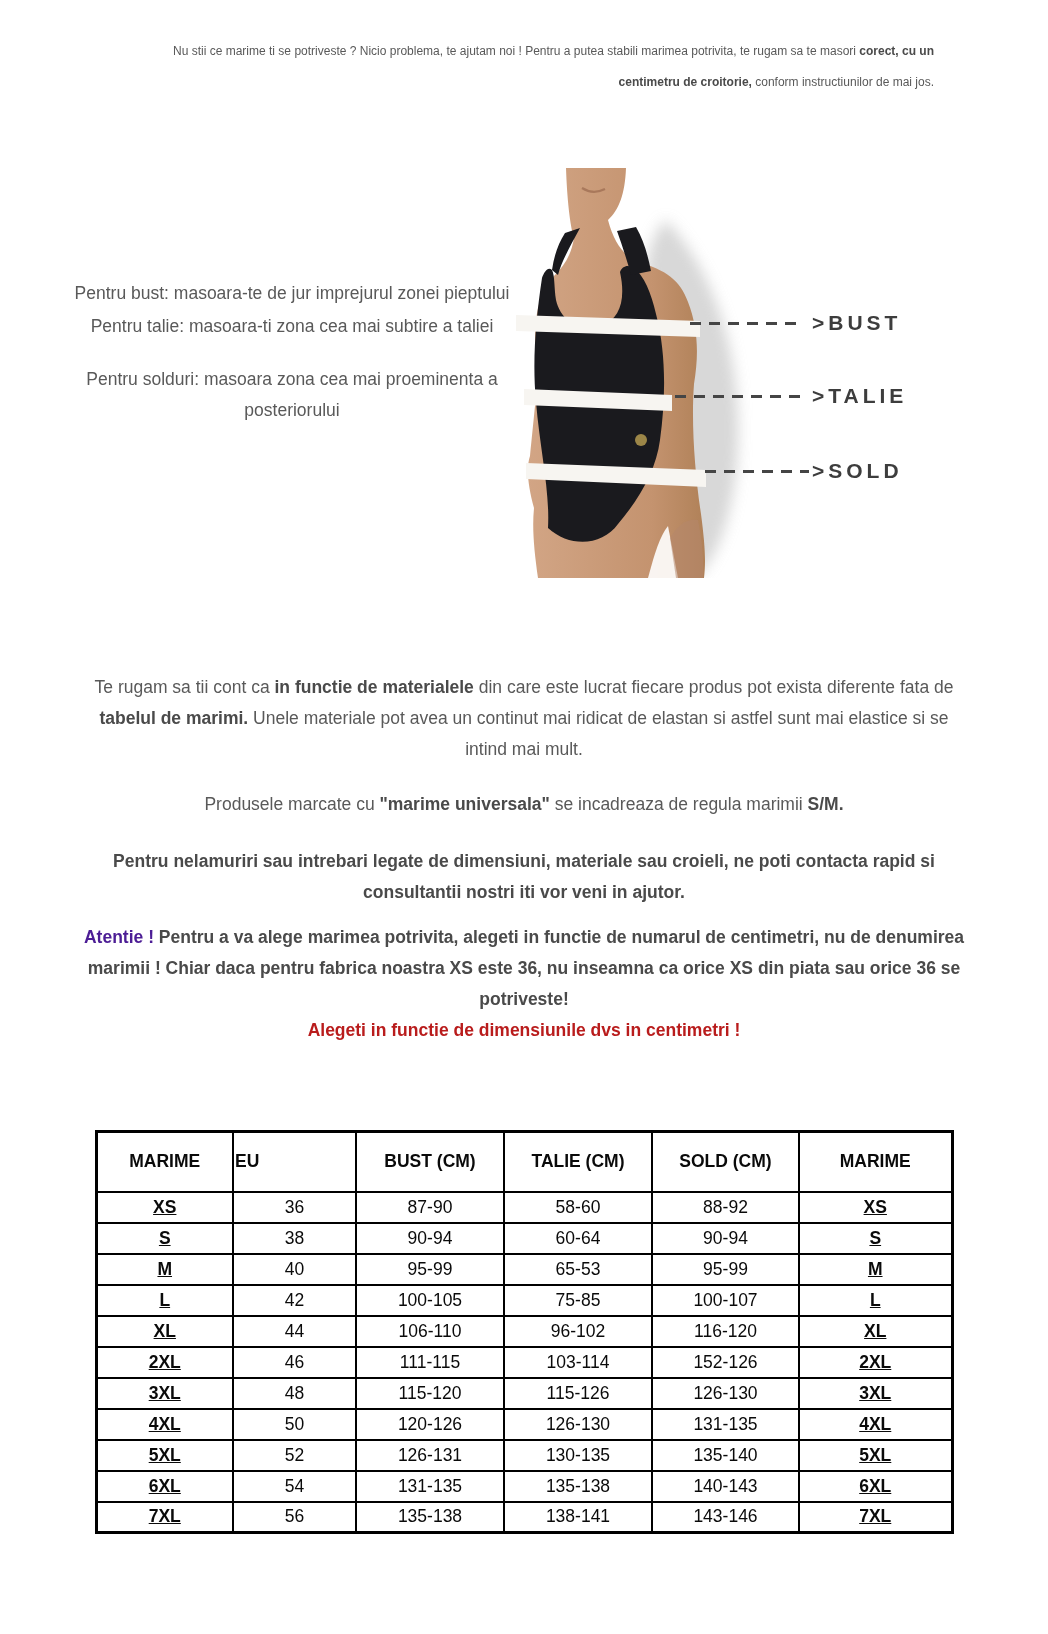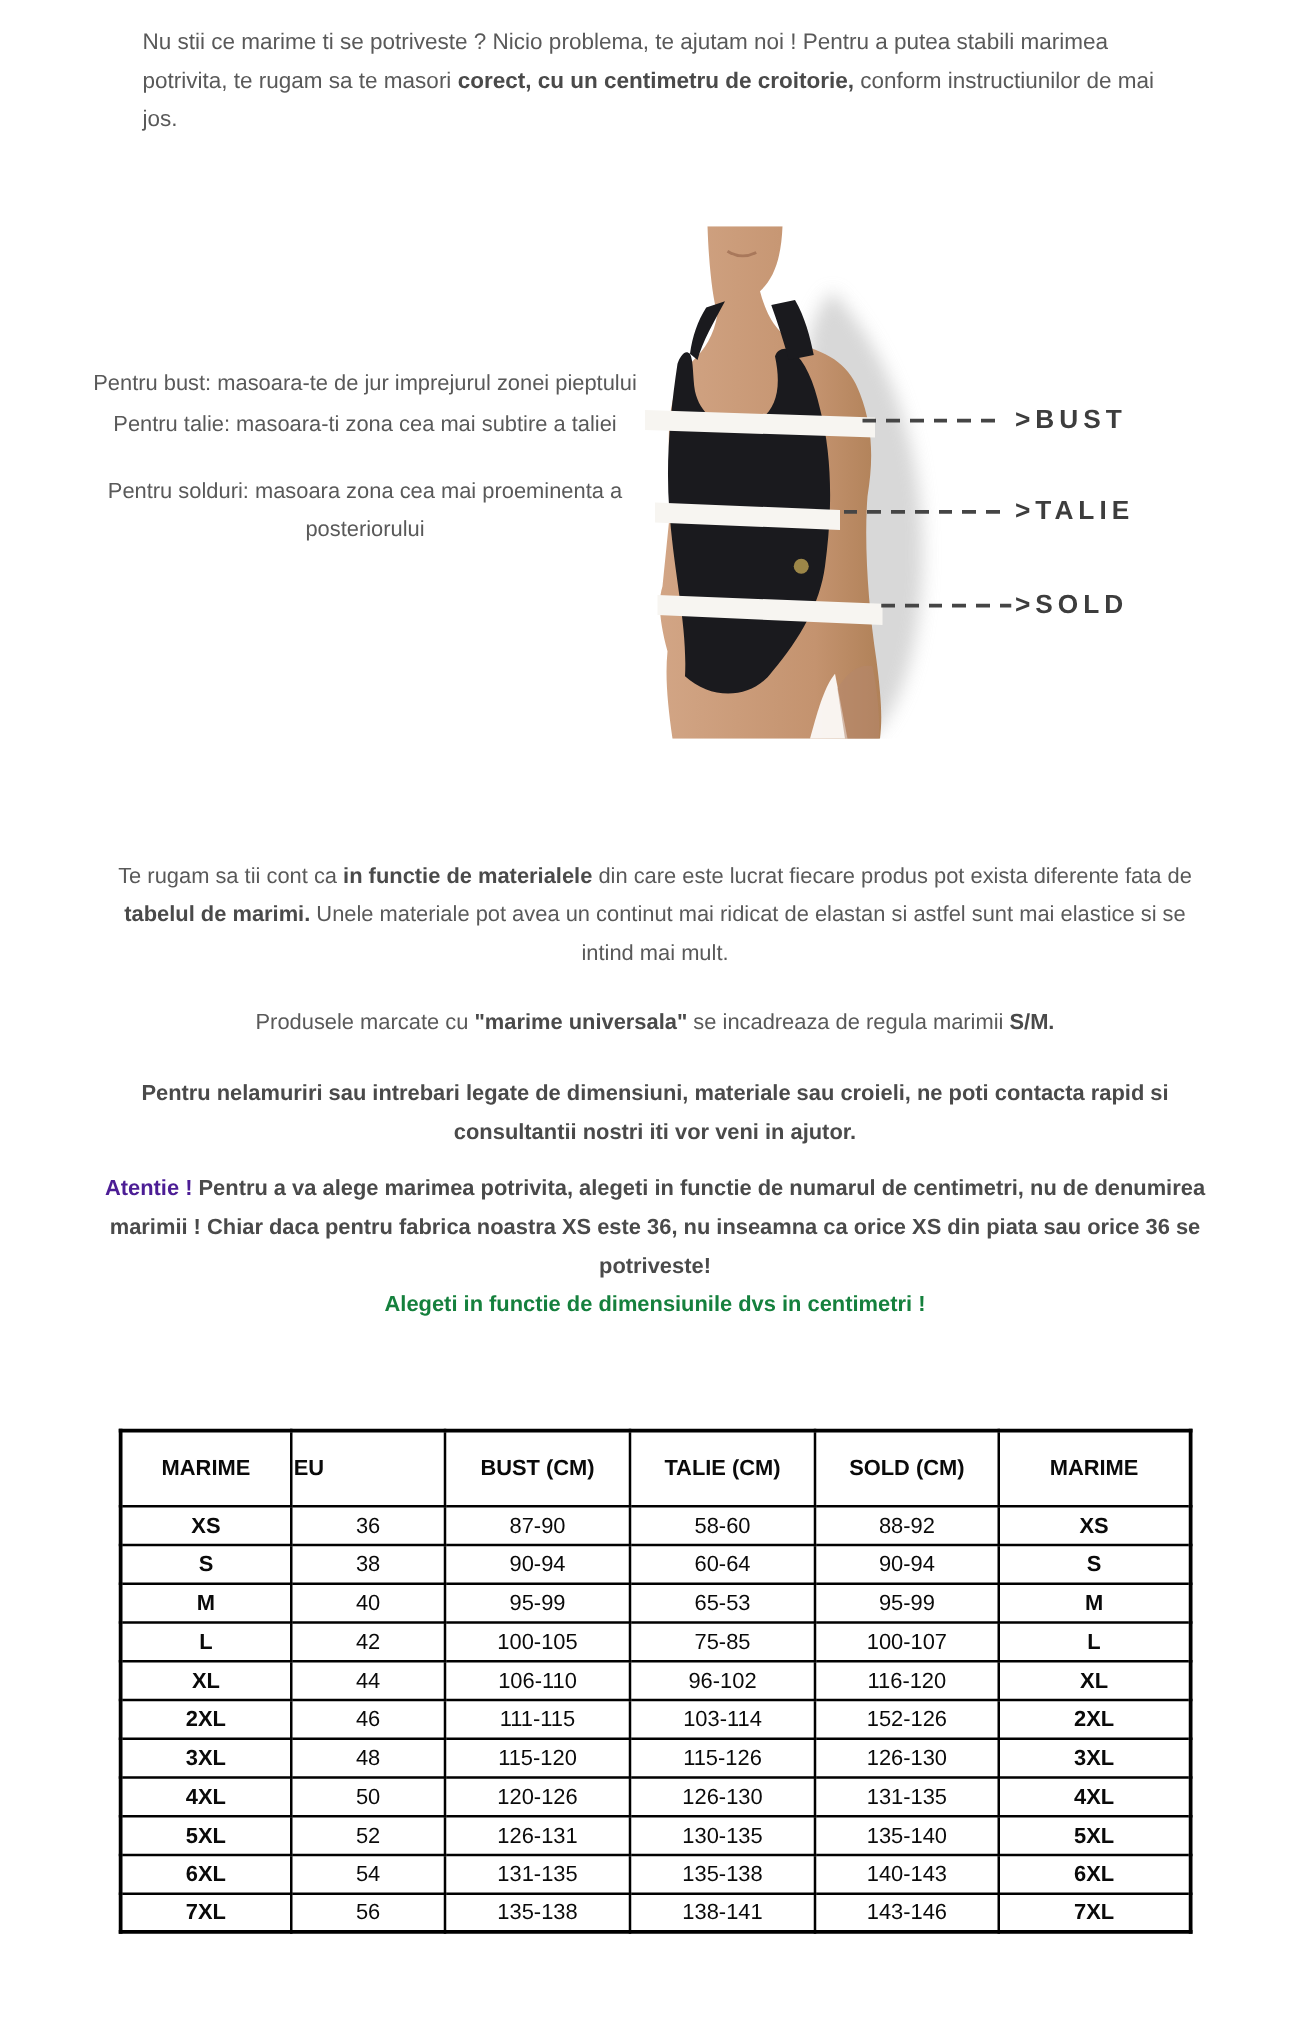--- a/index.html
+++ b/index.html
@@ -8,22 +8,22 @@
     width: 1048px; height: 1634px;
     background:#ffffff;
     font-family:"Liberation Sans", sans-serif;
     color:#595959;
     overflow:hidden;
   }
   .b { font-weight:700; color:#4a4a4a; }
 
   
   .intro {
-    margin:18px auto 0; width:820px;
-    text-align:left; font-size:18px; line-height:31px;
+    margin:36px auto 0; width:820px;
+    text-align:right; font-size:12px; line-height:31px;
   }
 
   
   .figure-section { position:relative; height:476px; margin-top:4px; }
   .instructions {
     position:absolute; left:62px; top:176px; width:460px;
     text-align:center; font-size:17.5px; line-height:31px;
   }
   .instructions p { margin:0; }
   .instructions p.gap-sm { margin-bottom:2px; }
@@ -61,21 +61,21 @@
     border-collapse:collapse; margin:84px auto 0;
     border:3px solid #000; table-layout:fixed; width:856px;
   }
   table.sizes th, table.sizes td {
     border:2px solid #000; text-align:center; color:#0a0a0a;
     overflow:hidden; white-space:nowrap;
   }
   table.sizes th { height:60px; font-size:17.5px; font-weight:700; }
   table.sizes th.eu-head { text-align:left; }
   table.sizes td { height:31px; font-size:17.5px; font-weight:400; padding:0; }
-  table.sizes td:first-child, table.sizes td:last-child { font-weight:700; }
+  table.sizes td:first-child, table.sizes td:last-child { font-weight:700;text-decoration:underline; }
 </style>
 </head>
 <body>
 
 <p class="intro"><span>Nu stii ce marime ti se potriveste ? Nicio problema, te ajutam noi ! Pentru a putea stabili marimea potrivita,  te rugam sa te masori </span><span class="b">corect, cu un centimetru de croitorie,</span><span> conform instructiunilor de mai jos.</span></p>
 
 <div class="figure-section">
 
   <div class="instructions">
     <p class="gap-sm">Pentru bust: masoara-te de jur imprejurul zonei pieptului</p>
@@ -122,21 +122,21 @@
 
   <div class="measure-label lbl-bust">&gt;BUST</div>
   <div class="measure-label lbl-talie">&gt;TALIE</div>
   <div class="measure-label lbl-sold">&gt;SOLD</div>
 </div>
 
 <p class="para materials"><span>Te rugam sa tii cont ca </span><span class="b">in functie de materialele</span><span> din care este lucrat fiecare produs pot exista diferente fata de </span><span class="b">tabelul de marimi.</span><span> Unele materiale pot avea un continut mai ridicat de elastan si astfel sunt mai elastice si se intind mai mult.</span></p>
 <p class="para universal"><span>Produsele marcate cu </span><span class="b">"marime universala"</span><span> se incadreaza de regula marimii </span><span class="b">S/M.</span></p>
 <p class="para contact">Pentru nelamuriri sau intrebari legate de dimensiuni, materiale sau croieli, ne poti contacta rapid si consultantii nostri iti vor veni in ajutor.</p>
 <p class="para warning"><span class="b" style="color: #4c1d95;">Atentie !</span><span class="b"> Pentru a va alege marimea potrivita, alegeti in functie de numarul de centimetri, nu de denumirea marimii ! Chiar daca pentru fabrica noastra XS este 36, nu inseamna ca orice XS din piata sau orice 36 se potriveste!</span></p>
-<p class="para cta" style="color:#15803d;">Alegeti in functie de dimensiunile dvs in centimetri !</p>
+<p class="para cta" style="color:#b91c1c;">Alegeti in functie de dimensiunile dvs in centimetri !</p>
 
 <table class="sizes">
   <colgroup>
     <col style="width:137px">
       <col style="width:123px">
       <col style="width:148px">
     <col style="width:148px">
       <col style="width:147px">
       <col style="width:153px">
   </colgroup>

